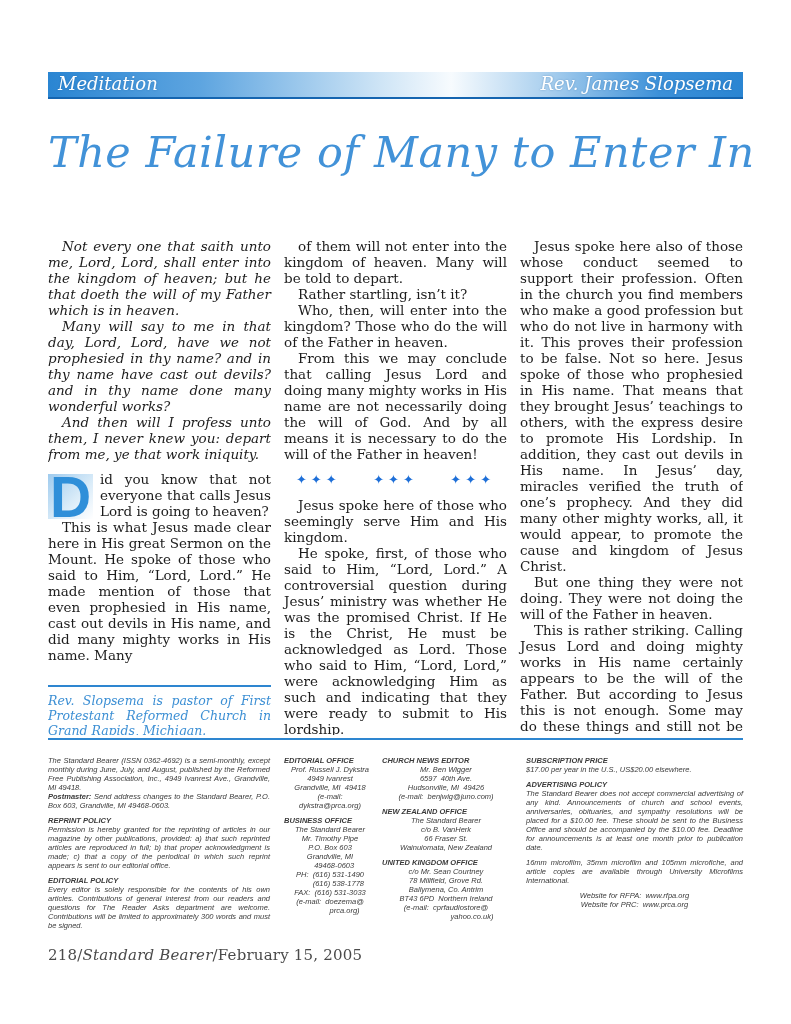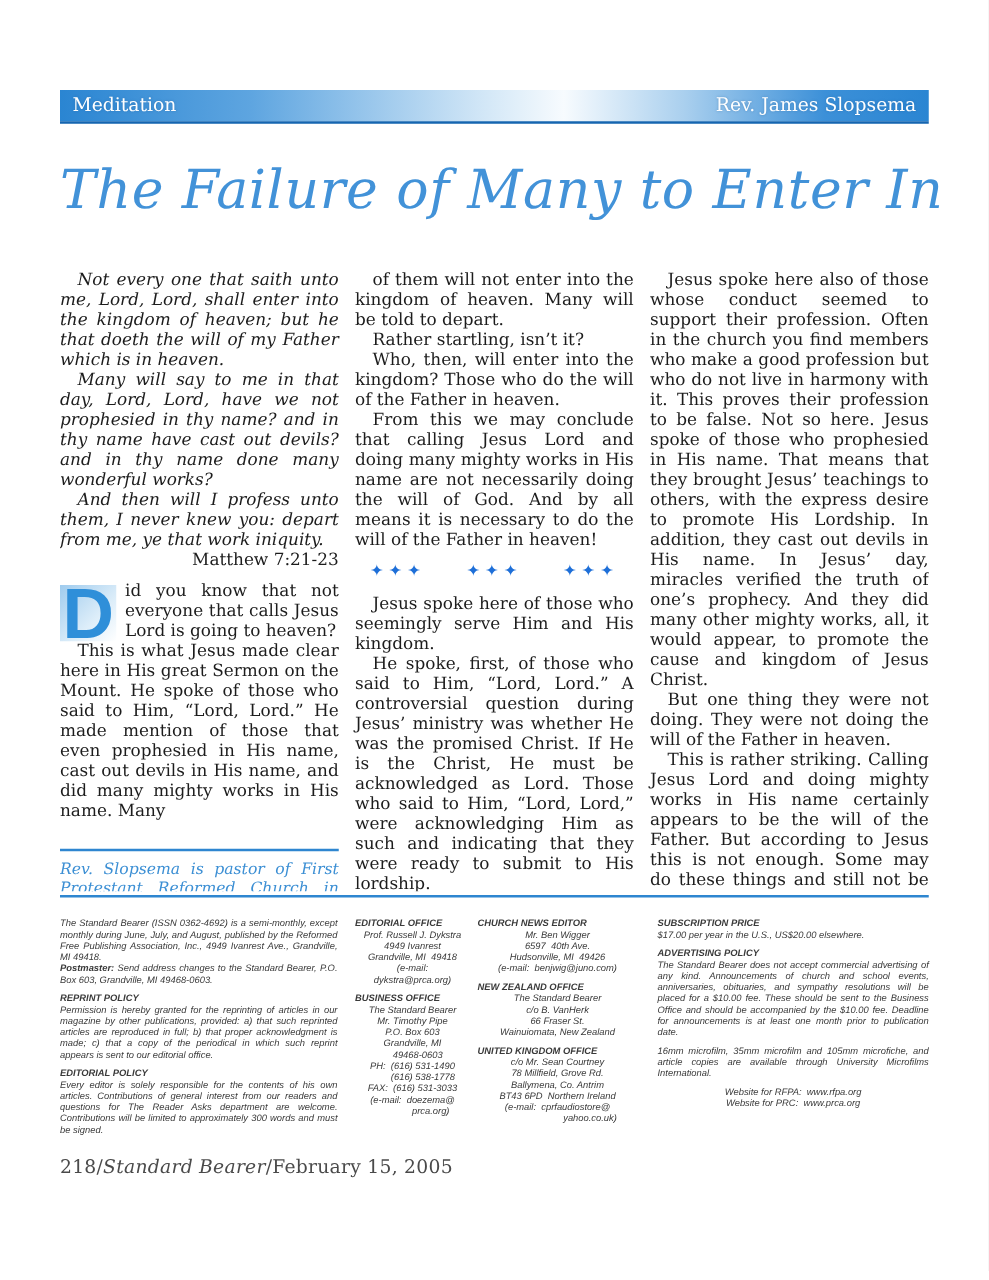--- a/index.html
+++ b/index.html
@@ -16,38 +16,39 @@
   }
   
   .header-bar {
     height: 27px;
     background: linear-gradient(90deg, #2a85d2 0%, #5ea5e0 22%, #cfe5f6 48%, #f7fbfe 58%, #a9cfee 72%, #3c90d8 88%, #2a85d2 100%);
     border-bottom: 2px solid #1565b0;
     display: flex; align-items: center; justify-content: space-between;
     padding: 0 10px 2px 10px;
   }
   .header-bar span {
-    font-size: 15px;
+    font-style: italic;
+    font-size: 18px;
     color: #ffffff;
     text-shadow: 0 0 2px rgba(30,90,150,.45);
   }
   
   .title {
     margin-top: 32px;
     font-size: 43px;
     font-weight: normal;
     font-style: italic;
     color: #4292d8;
     letter-spacing: 0.5px;
     line-height: 1;
     white-space: nowrap;
   }
   
   .main {
-    margin-top: 42px;
+    margin-top: 64px;
     display: flex;
     gap: 13px;
     height: 497px;
     overflow: hidden;
   }
   .col { flex: 1 1 0; font-size: 13.5px; line-height: 16px; text-align: justify; }
   .col p { text-indent: 14px; }
   .scripture p { font-style: italic; }
   .scripture-ref { font-style: normal !important; text-align: right; text-indent: 0 !important; }
   .dropcap-para { text-indent: 0 !important; margin-top: 9px; }
@@ -126,21 +127,20 @@
 
   <h1 class="title">The Failure of Many to Enter In</h1>
 
   <div class="main">
 
     <div class="col">
       <div class="scripture">
         <p>Not every one that saith unto me, Lord, Lord, shall enter into the kingdom of heaven; but he that doeth the will of my Father which is in heaven.</p>
         <p>Many will say to me in that day, Lord, Lord, have we not prophesied in thy name? and in thy name have cast out devils? and in thy name done many wonderful works?</p>
         <p>And then will I profess unto them, I never knew you: depart from me, ye that work iniquity.</p>
-        <p class="scripture-ref">Matthew 7:21-23</p>
       </div>
       <p class="dropcap-para">
         <span class="dropcap">D</span>
         <span>id you know that not everyone that calls Jesus Lord is going to heaven?</span>
       </p>
       <p>This is what Jesus made clear here in His great Sermon on the Mount.  He spoke of those who said to Him, “Lord, Lord.”  He made mention of those that even prophesied in His name, cast out devils in His name, and did many mighty works in His name.  Many</p>
       <div class="footnote">Rev. Slopsema is pastor of First Protestant Reformed Church in Grand Rapids, Michigan.</div>
     </div>
 
     <div class="col">

